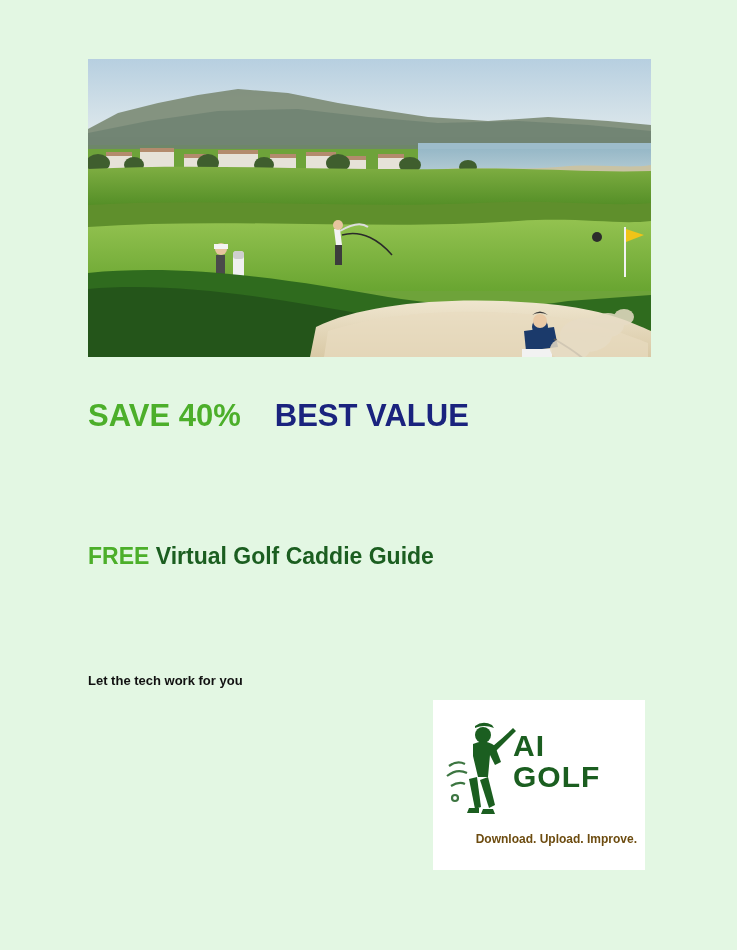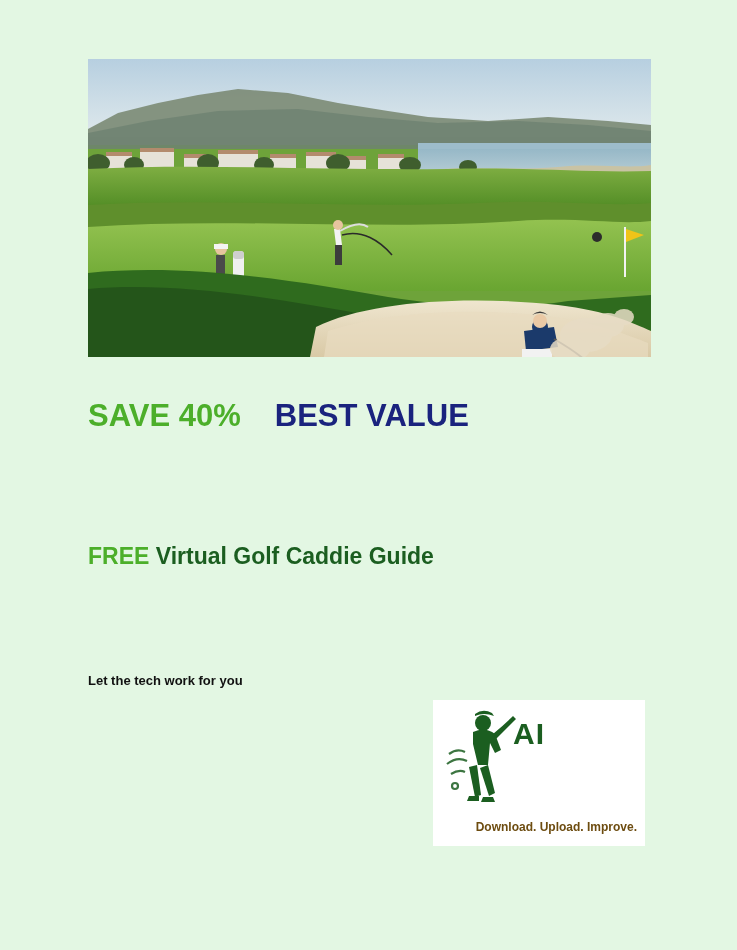--- a/index.html
+++ b/index.html
@@ -86,21 +86,21 @@
     color: #111111;
     text-align: right;
   }
 
   
   .logo-card {
     position: absolute;
     left: 433px;
     top: 700px;
     width: 212px;
-    height: 146px;
+    height: 170px;
     background: #ffffff;
     display: flex;
     align-items: center;
     justify-content: center;
   }
   .logo-inner {
     position: relative;
     width: 200px;
     height: 138px;
   }
@@ -292,18 +292,19 @@
         </g>
         <g stroke="#1b5e20" stroke-width="2.2" fill="none" opacity="0.85">
           <path d="M6 44 q8 -6 16 -2"></path>
           <path d="M4 54 q10 -8 20 -3"></path>
           <path d="M8 64 q8 -5 14 -2"></path>
           <circle cx="12" cy="76" r="3"></circle>
         </g>
       </svg>
       <div class="logo-text">
         <div>AI</div>
+        <div>GOLF</div>
       </div>
       <div class="logo-sub">Download. Upload. Improve.</div>
     </div>
   </div>
 
 </div>
 
 </body></html>

